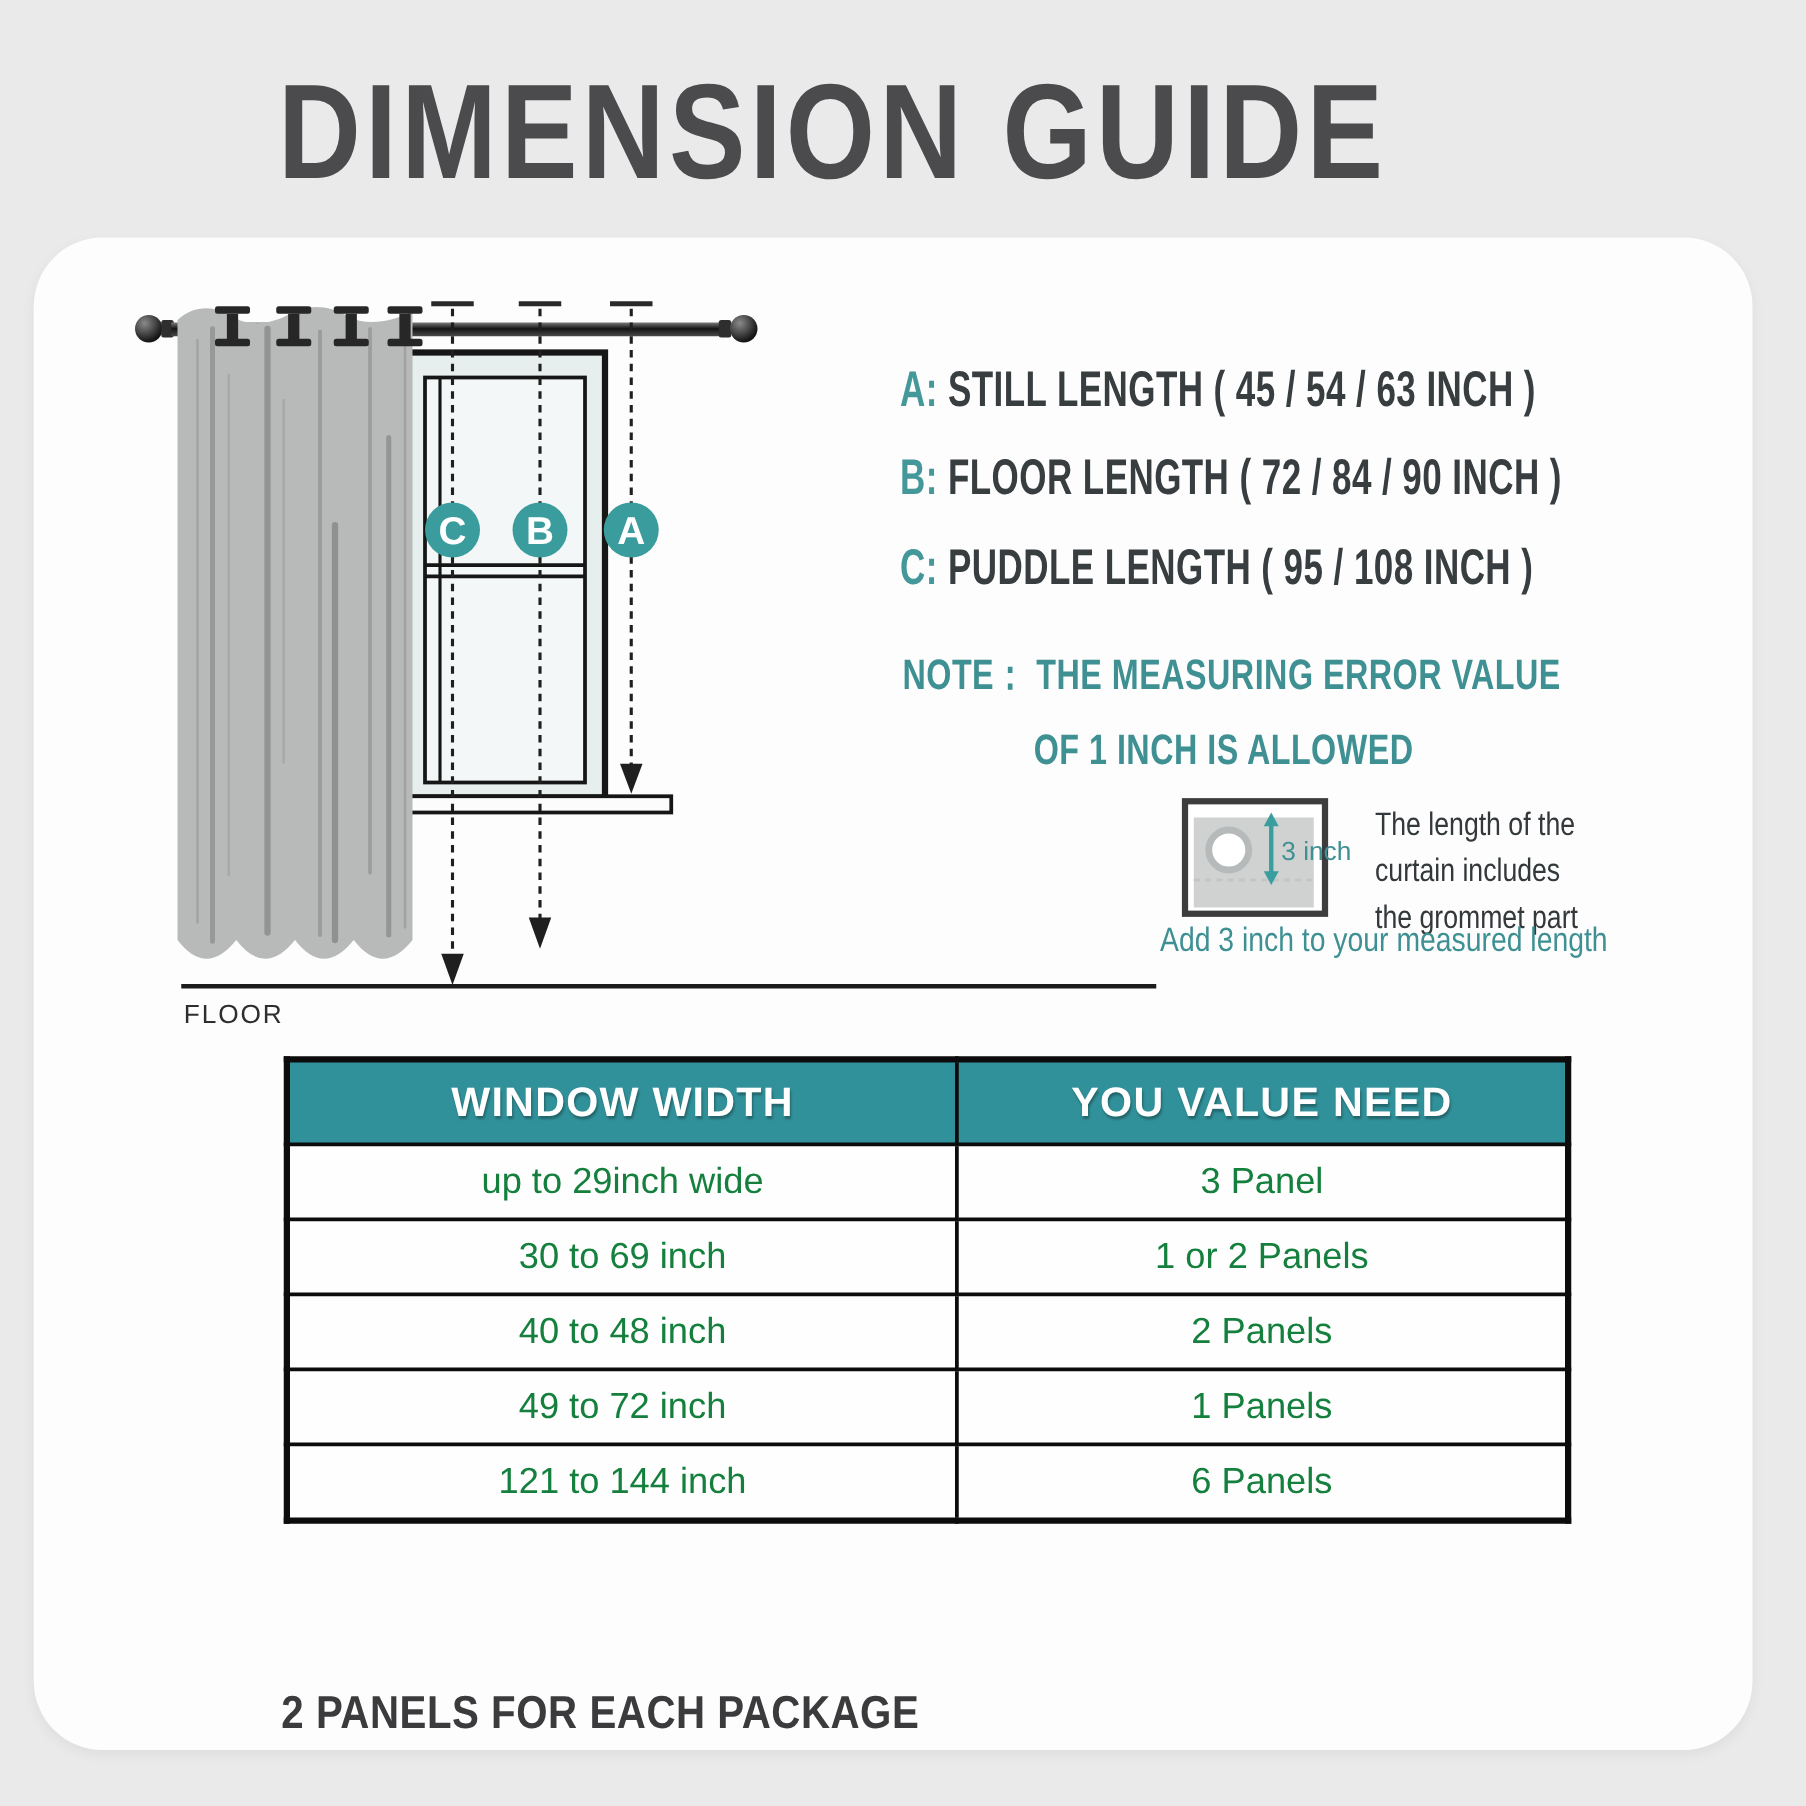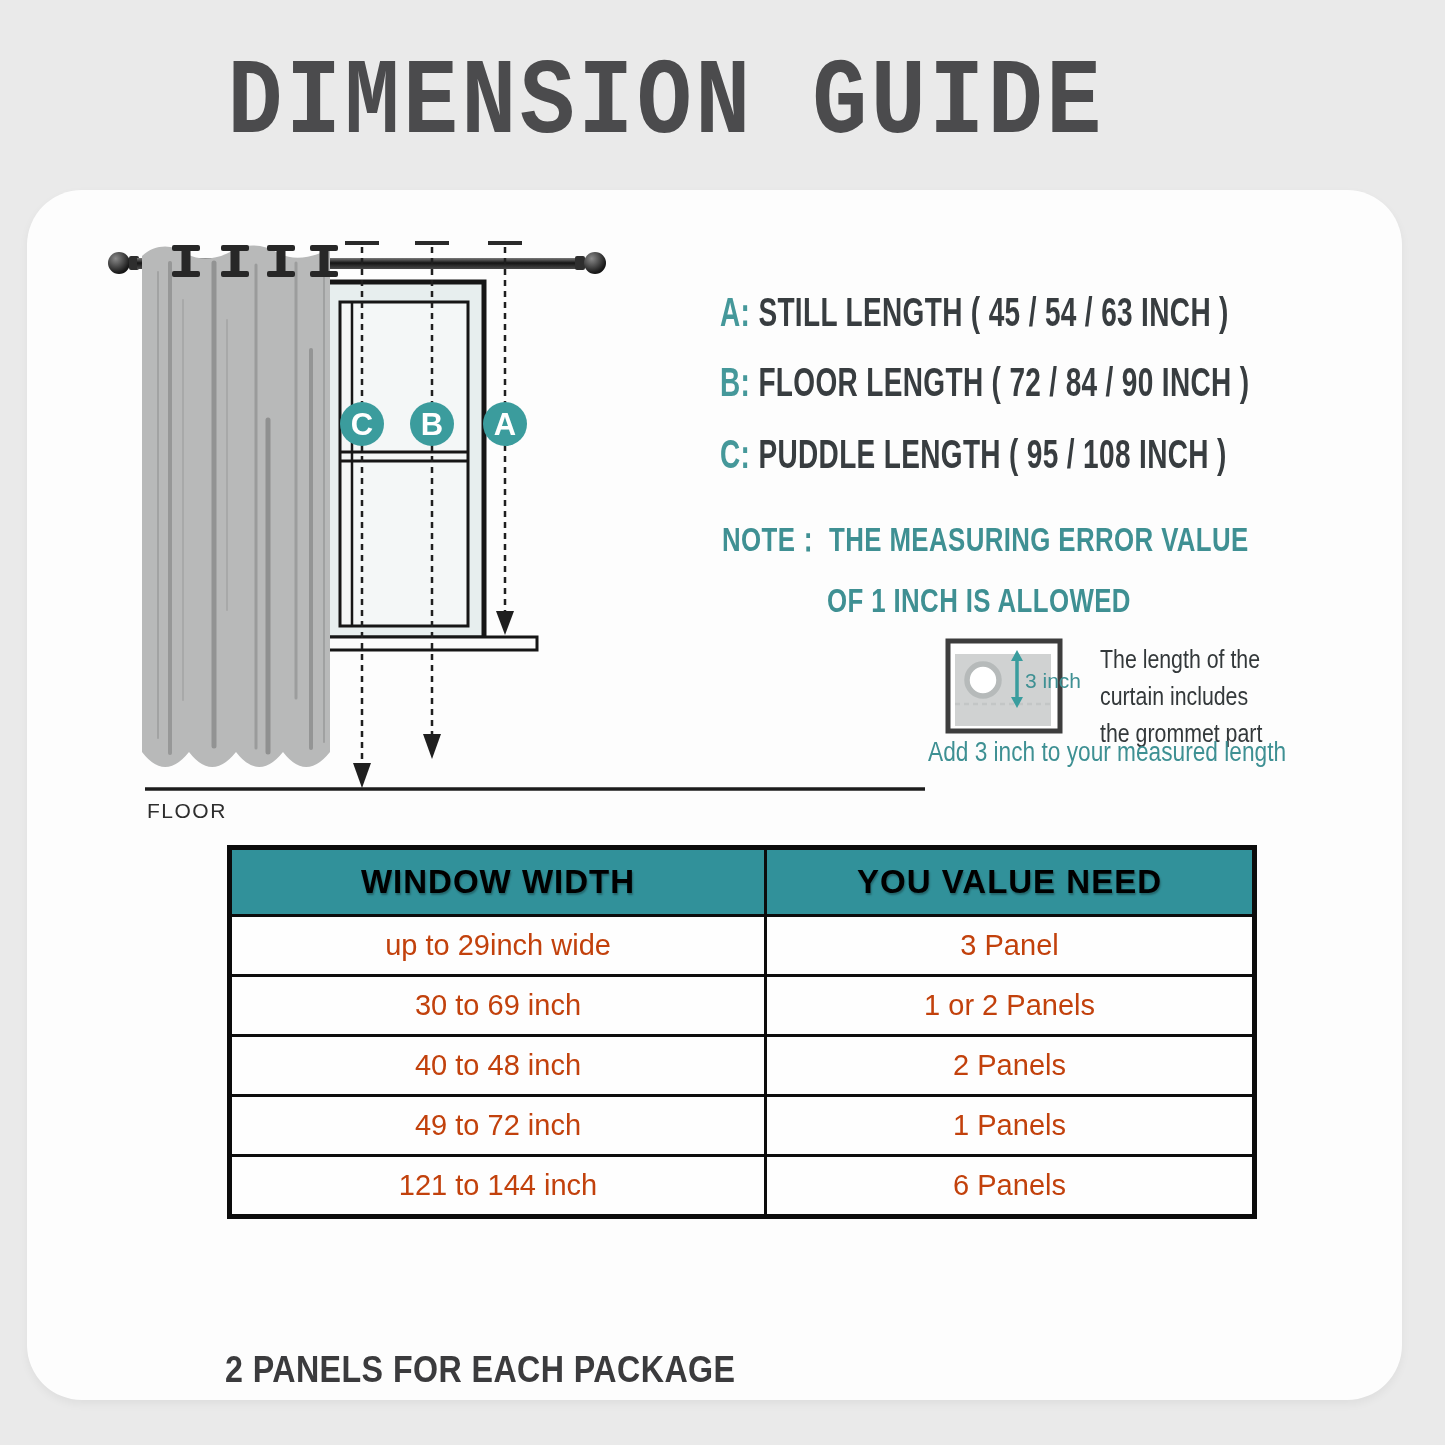--- a/index.html
+++ b/index.html
@@ -1,20 +1,20 @@
 <!DOCTYPE html>
 <html><head>
 <meta charset="utf-8">
 <style>
   html,body{margin:0;padding:0;}
   body{background:#eaeaea;font-family:"Liberation Sans", sans-serif;}
   .page{position:relative;width:1445px;height:1445px;background:#eaeaea;overflow:hidden;}
   .abs{position:absolute;}
 
-  .title-wrap{left:0;top:42px;width:1333px;text-align:center;font-family:Liberation Mono, monospace;}
+  .title-wrap{left:0;top:42px;width:1333px;text-align:center;}
   .title{display:inline-block;font-size:108px;font-weight:700;color:#4b4b4d;
          letter-spacing:4px;transform:scaleX(.85);transform-origin:center top;white-space:nowrap;}
 
   .panel{left:27px;top:190px;width:1375px;height:1210px;background:#fdfdfd;
          border-radius:55px;box-shadow:0 4px 10px rgba(0,0,0,.05);}
 
   .illu{left:80px;top:225px;}
 
   .spec-line{left:720px;white-space:nowrap;transform:scaleX(.70);transform-origin:0 0;
              font-size:40px;font-weight:700;color:#383d40;letter-spacing:.5px;}
@@ -30,24 +30,24 @@
 
   .grommet-svg{left:945px;top:638px;}
 
   .grommet-desc{left:1100px;top:641px;font-size:26px;line-height:37px;color:#33383a;
                 transform:scaleX(.82);transform-origin:0 0;white-space:nowrap;}
   .add-note{left:928px;top:737px;font-size:27px;font-weight:400;color:#3e9093;
             transform:scaleX(.84);transform-origin:0 0;white-space:nowrap;}
 
   table.size{left:227px;top:845px;width:1030px;border-collapse:collapse;
              border:5px solid #0c0c0c;table-layout:fixed;background:#fff;}
-  table.size th{background:#31919a;color:#000000;font-size:33px;font-weight:700;height:62px;
+  table.size th{background:#31919a;color:#ffffff;font-size:33px;font-weight:700;height:62px;
                 letter-spacing:1px;border:3px solid #0c0c0c;text-align:center;
                 text-shadow:1px 2px 2px rgba(0,0,0,.30);}
-  table.size td{height:55px;font-size:29px;color:#c2410c;text-align:center;
+  table.size td{height:55px;font-size:29px;color:#15803d;text-align:center;
                 border:3px solid #0c0c0c;background:#fefefe;}
 
   .footer-note{left:225px;top:1349px;font-size:37px;font-weight:700;color:#3b3b3d;
                transform:scaleX(.87);transform-origin:0 0;white-space:nowrap;letter-spacing:.5px;}
 </style>
 </head>
 <body>
 
 <div class="page">
 

